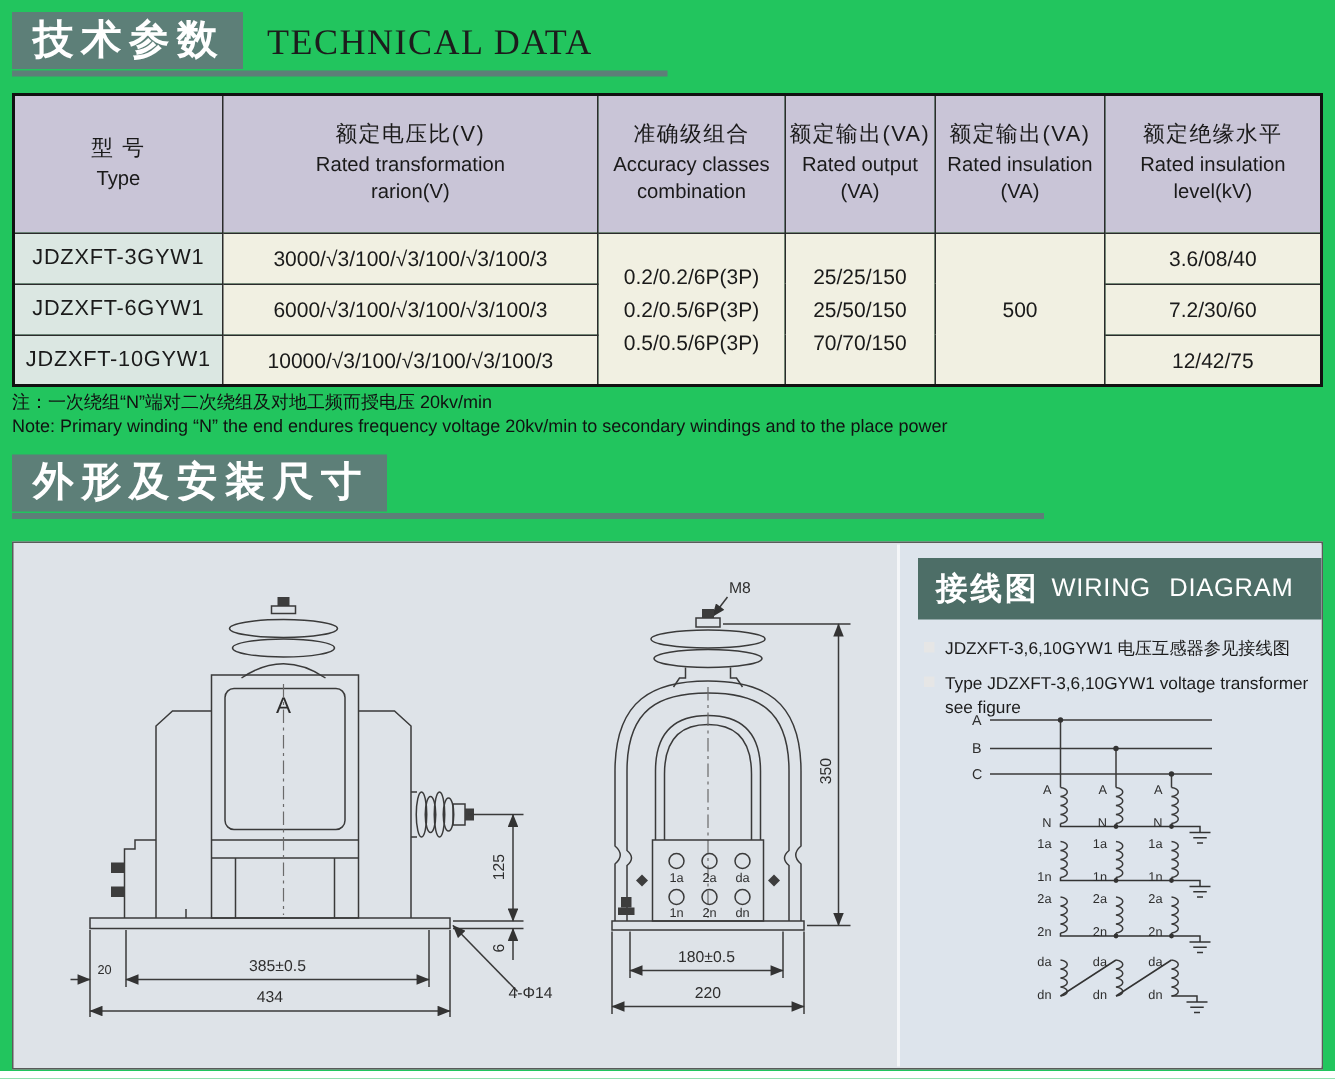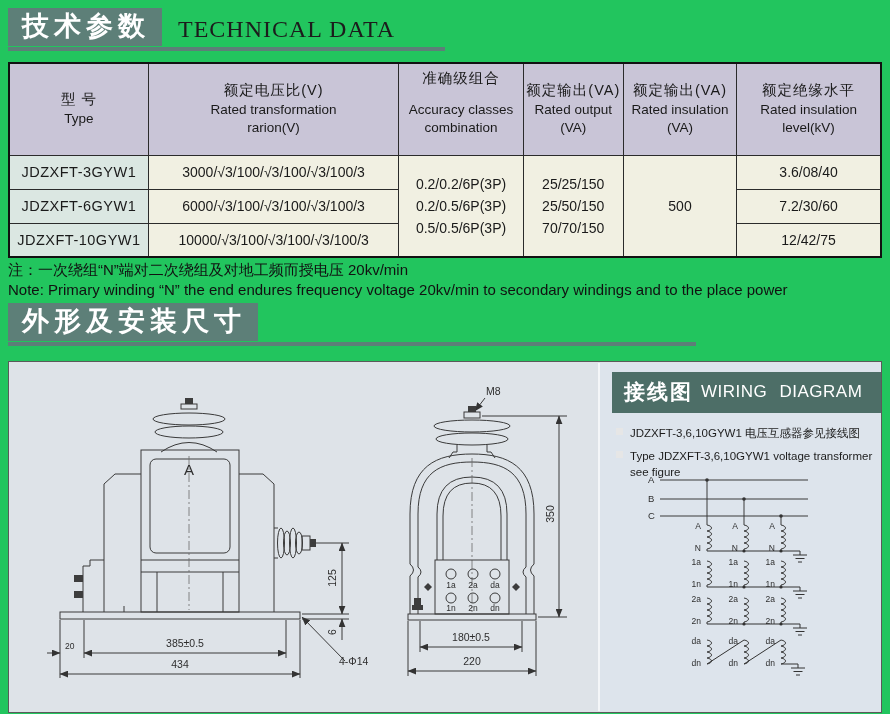--- a/index.html
+++ b/index.html
@@ -17,21 +17,21 @@
   
   table.tech { position:absolute; left:8px; top:62px; border-collapse:collapse; table-layout:fixed; width:874px; }
   table.tech td, table.tech th { border:1px solid #2b2b2b; text-align:center; vertical-align:middle; }
   table.tech { border:2px solid #111; }
   th.hd { background:#c9c5d7; height:92px; font-weight:normal; font-size:13.5px; line-height:1.35; }
   th.hd .zh { font-size:14.5px; letter-spacing:1px; }
   td.cell { background:#f1f0e2; font-size:14px; height:34px; }
   td.typec { background:#dbe7e2; font-size:14.5px; letter-spacing:0.5px; }
   td.multi div { line-height:22px; }
 
-  .notes { position:absolute; left:8px; top:260px; width:860px; font-size:15px; line-height:1.35; color:#111; }
+  .notes { position:absolute; left:8px; top:260px; width:860px; font-size:12px; line-height:1.35; color:#111; }
 
   
   .panel { position:absolute; left:8px; top:361px; width:874px; height:352px; background:#dee3e8; border:1px solid #5a5a5a; }
   .panel svg text { fill:#2e2e2e; }
 
   
   .wiring { position:absolute; left:589px; top:1px; width:283px; height:348px; background:#dde4ec; border-left:2px solid #f4f6f8; }
   .wiring-header { margin:9px 0 0 12px; background:#4d6e67; color:#fff; padding:6px 8px 7px 12px; display:flex; align-items:center; gap:8px; }
   .wiring-header .zh { font-size:21px; font-weight:bold; letter-spacing:2px; }
   .wiring-header .en { font-size:17px; word-spacing:7px; letter-spacing:0.5px; }
@@ -73,21 +73,21 @@
         <th class="hd">
           <div class="zh">型  号</div>
           <div>Type</div>
         </th>
         <th class="hd">
           <div class="zh">额定电压比(V)</div>
           <div style="width:170px;margin:0 auto;">Rated transformation rarion(V)</div>
         </th>
         <th class="hd">
           <div class="zh">准确级组合</div>
-          <div style="width:110px;margin:12px auto;">Accuracy classes combination</div>
+          <div style="width:110px;margin:0 auto;">Accuracy classes combination</div>
         </th>
         <th class="hd">
           <div class="zh">额定输出(VA)</div>
           <div style="width:90px;margin:0 auto;">Rated output (VA)</div>
         </th>
         <th class="hd">
           <div class="zh">额定输出(VA)</div>
           <div style="width:105px;margin:0 auto;">Rated insulation (VA)</div>
         </th>
         <th class="hd">

